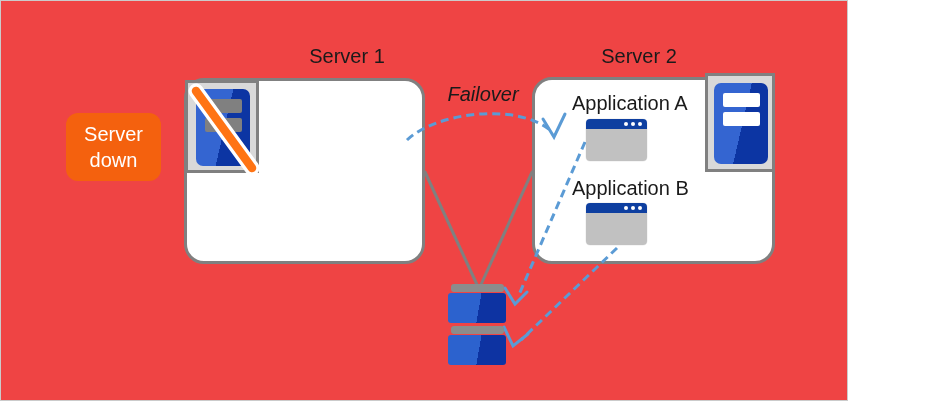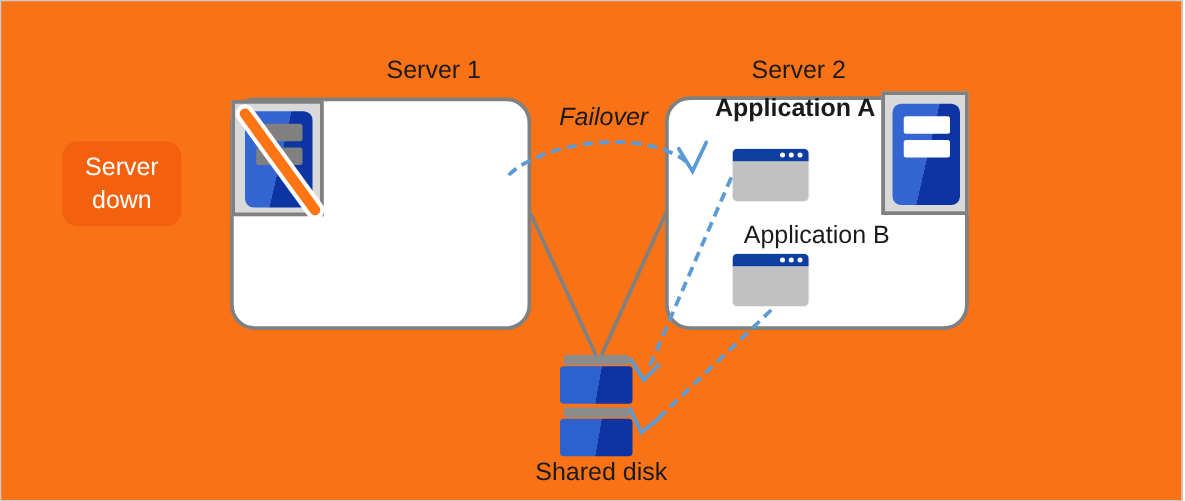--- a/index.html
+++ b/index.html
@@ -4,21 +4,21 @@
 <style>
   :root{
     --canvas-border:#CBCBCB; --box-border:#808080; --accent-blue:#5B9BD5;
     --badge-orange:#F4610E; --slash-orange:#FF7414; --frame-gray:#D9D9D9;
     --icon-blue-light:#3465D1; --icon-blue-dark:#0C35A3; --titlebar-blue:#0E3FA0;
     --app-body-gray:#C1C1C1; --disk-cap-gray:#8C8C8C; --bar-gray:#808080;
     --text-color:#1A1A1A;
   }
   html,body{margin:0;padding:0;background:#fff;}
   .canvas{
-    position:relative;width:946px;height:401px;background:#f97316;
+    position:relative;width:848px;height:401px;background:#ef4444;
     border:1px solid var(--canvas-border);box-sizing:border-box;overflow:hidden;
     font-family:"Liberation Sans",sans-serif;color:var(--text-color);
   }
   .abs{position:absolute;}
   .label{font-size:20px;white-space:nowrap;line-height:1.1;}
   .label-c{text-align:center;}
 
   
   .server-box{
     border:3px solid var(--box-border);border-radius:20px;background:#fff;
@@ -47,21 +47,21 @@
   #server1-frame .server-body{left:8px;top:6px;width:54px;height:77px;}
   #server2-frame .server-body{left:6px;top:7px;width:54px;height:81px;}
   .server-bar{position:absolute;left:9px;width:37px;height:14px;border-radius:2px;}
   .server-bar.b1{top:10px;} .server-bar.b2{top:29px;}
   #server1-frame .server-bar{background:var(--bar-gray);}
   #server2-frame .server-bar{background:#fff;}
   .slash-svg{position:absolute;left:0;top:0;}
 
   
   .badge{
-    left:49px;top:112px;width:95px;height:68px;border-radius:12px;
+    left:65px;top:112px;width:95px;height:68px;border-radius:12px;
     background:var(--badge-orange);color:#fff;font-size:20px;line-height:26px;
     display:flex;flex-direction:column;align-items:center;justify-content:center;
     text-align:center;
   }
 
   
   .app-icon{width:61px;height:42px;border-radius:4px;overflow:hidden;
     box-shadow:0 0 0 0.5px rgba(0,0,0,0.08);}
   .app-titlebar{position:relative;height:10px;background:var(--titlebar-blue);}
   .app-dots{position:absolute;right:5px;top:3px;display:flex;gap:3px;}
@@ -92,23 +92,22 @@
     <polyline class="arrow-head" points="542,118 553,136 564,113"></polyline>
     <path class="dash-line" d="M 584 141 L 517 296"></path>
     <polyline class="arrow-head" points="504,287 514,303 526,291"></polyline>
     <path class="dash-line" d="M 616 247 L 520 339"></path>
     <polyline class="arrow-head" points="503,326 512,345 527,333"></polyline>
   </svg>
 
   <div class="abs label label-c" style="left:286px;top:44px;width:120px;">Server 1</div>
   <div class="abs label label-c" style="left:578px;top:44px;width:120px;">Server 2</div>
   <div class="abs label label-c" style="left:422px;top:82px;width:120px;font-style:italic;">Failover</div>
-  <div class="abs label" style="left:571px;top:75px;font-weight:bold;">Application A</div>
-  <div class="abs label" style="left:594px;top:176px;">Application B</div>
-  <div class="abs label label-c" style="left:410px;top:366px;width:140px;">Shared disk</div>
+  <div class="abs label" style="left:571px;top:91px;">Application A</div>
+  <div class="abs label" style="left:571px;top:176px;">Application B</div>
 
   <div class="abs badge">
     <span>Server</span>
     <span>down</span>
   </div>
 
   <div class="abs server-frame" id="server1-frame">
     <div class="server-body">
       <div class="server-bar b1"></div>
       <div class="server-bar b2"></div>

